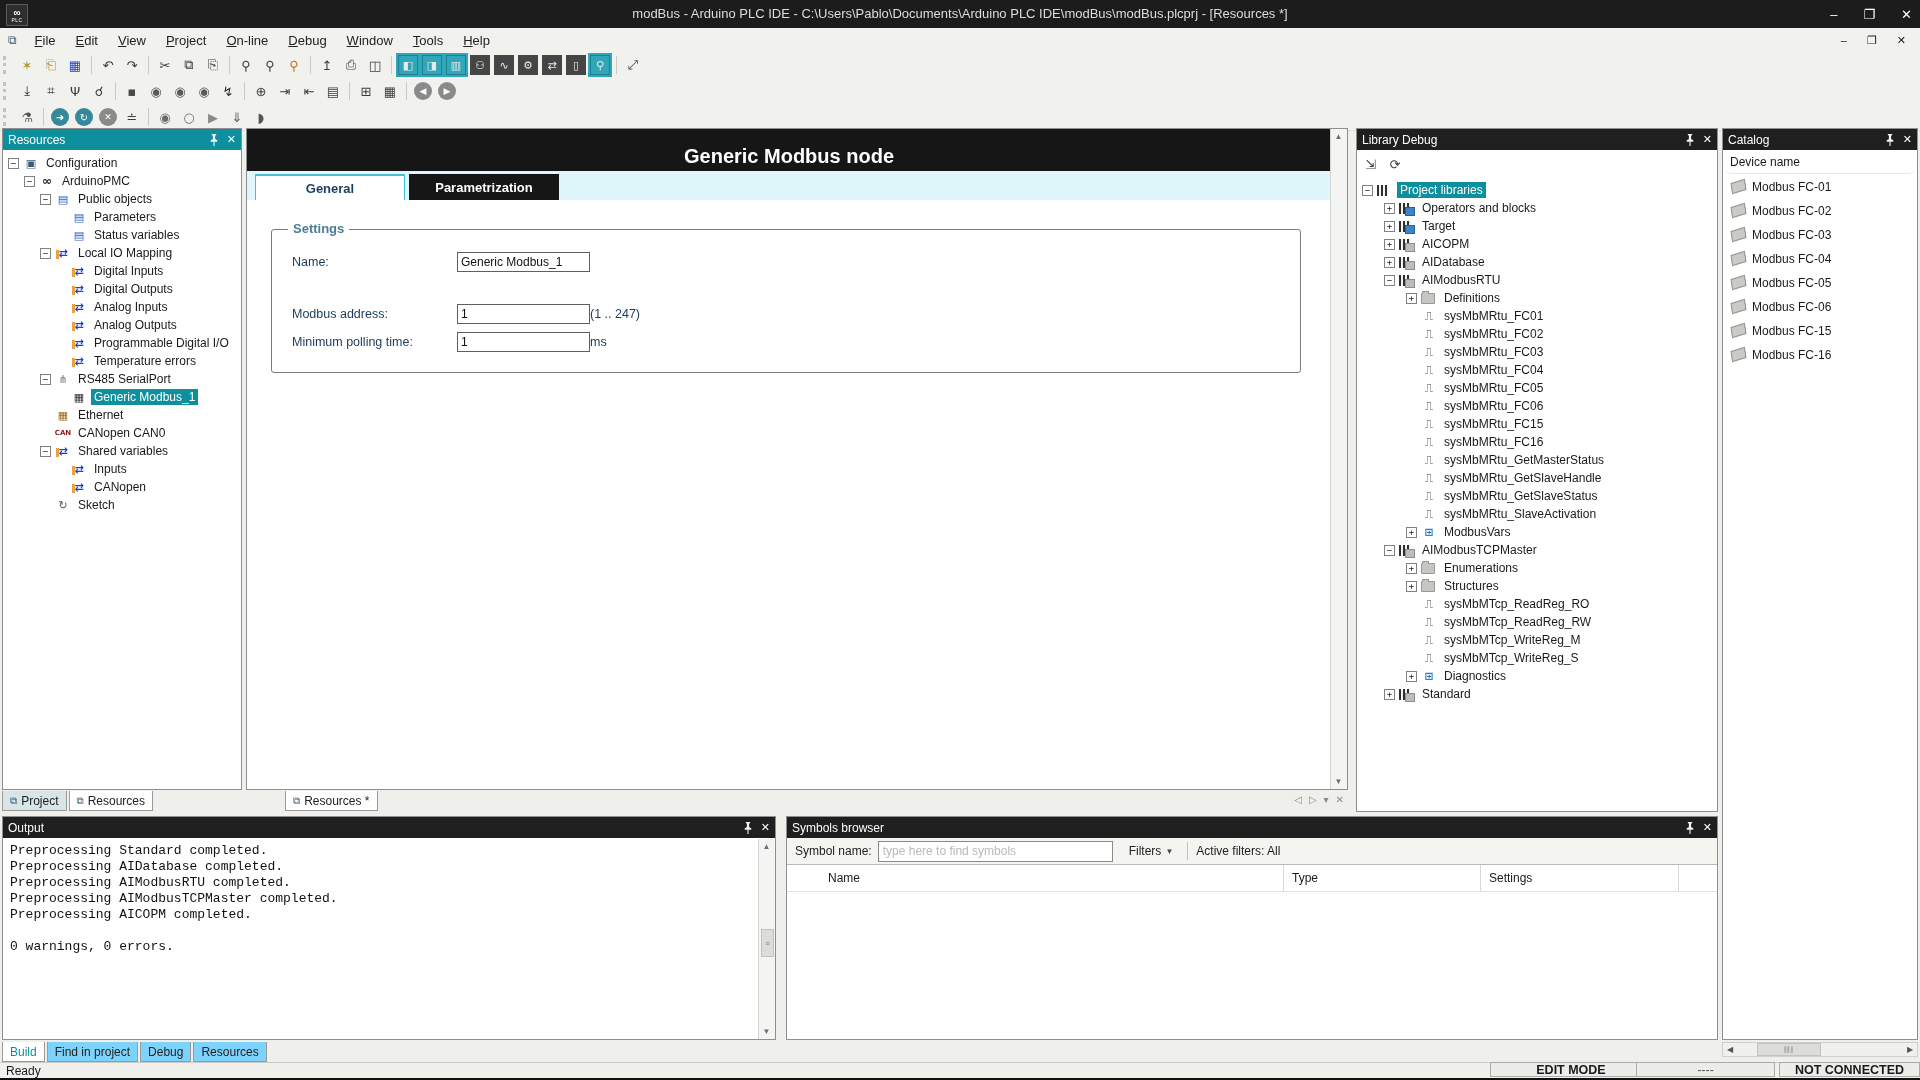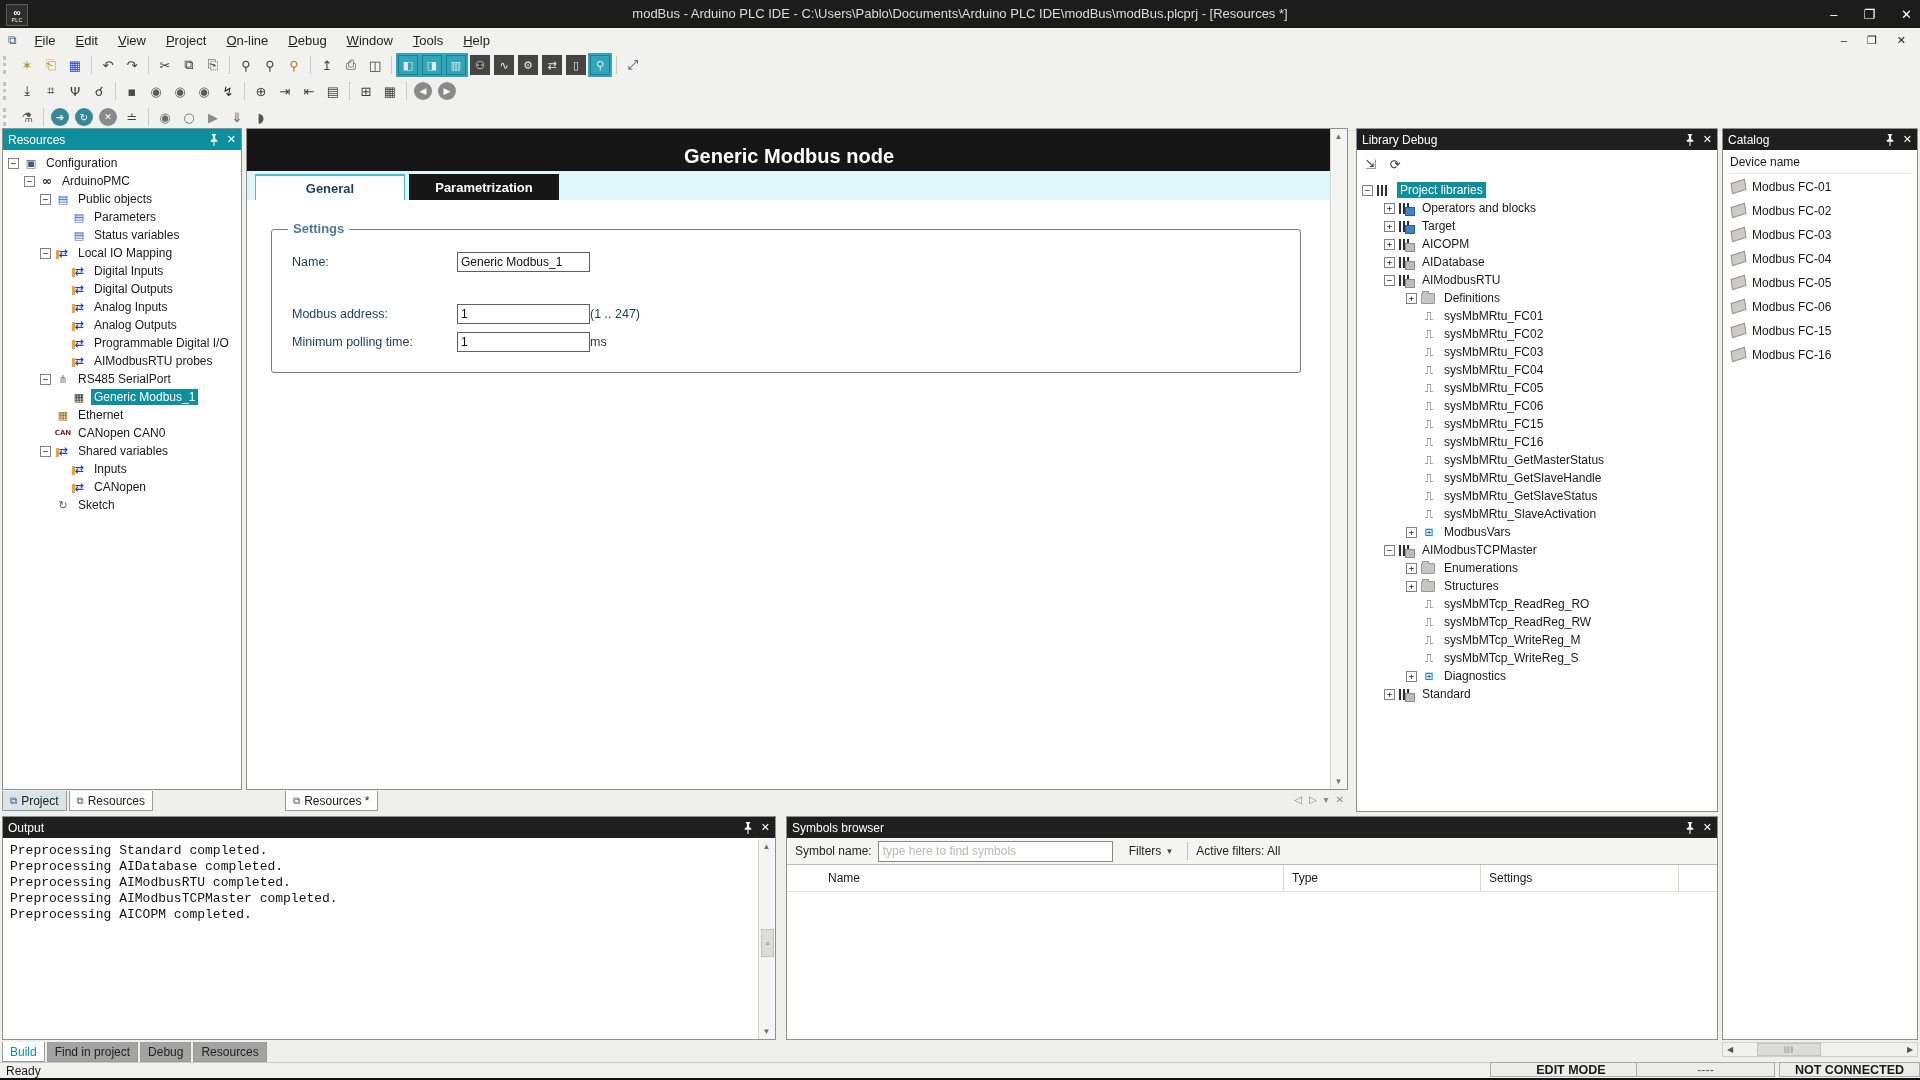--- a/index.html
+++ b/index.html
@@ -80,21 +80,21 @@
 
   
   #resPanel{left:2px;top:128px;width:240px;height:662px;}
   #resTree{top:22px;bottom:0;padding-top:3px;}
   .btabs{position:absolute;display:flex;align-items:flex-start;gap:2px;}
   #resTabs{left:2px;top:791px;width:240px;height:22px;}
   .btab{height:19px;display:inline-flex;align-items:center;padding:0 7px;border:1px solid #9a9a98;border-top:none;
         background:#d7e4e8;font-size:12px;color:#222;}
   .btab.on{background:#fff;}
   #outTabs{left:2px;top:1042px;height:20px;}
-  #outTabs .btab{border:1px solid #9a9a98;border-top:none;background:#a3a3a3;}
+  #outTabs .btab{border:1px solid #9a9a98;border-top:none;background:#7dd3fc;}
   #outTabs .btab.on{background:#fff;color:#0e8f9d;}
 
   
   #editor{left:246px;top:128px;width:1102px;height:662px;}
   .edscroll{position:absolute;right:0;top:0;width:16px;bottom:0;background:#f4f4f2;border-left:1px solid #d5d5d2;}
   .sbtn{position:absolute;left:0;width:15px;height:15px;display:flex;align-items:center;justify-content:center;
         font-size:8px;color:#6f6f6f;background:#f4f4f2;}
   .edhead{position:absolute;left:0;top:0;right:16px;height:55px;background:#161616;color:#fff;
           display:flex;align-items:center;justify-content:center;font-size:20px;font-weight:bold;}
   .edtabs{position:absolute;left:0;top:42px;right:16px;height:30px;background:#dff6fa;border-bottom:1px solid #fff;
@@ -439,21 +439,21 @@
           <span class="tlabel">Analog Outputs</span>
         </div>
         <div class="trow" style="padding-left: 53px;">
           <span class="spc"></span>
           <span class="ic ic-io">⇄<i></i></span>
           <span class="tlabel">Programmable Digital I/O</span>
         </div>
         <div class="trow" style="padding-left: 53px;">
           <span class="spc"></span>
           <span class="ic ic-io">⇄<i></i></span>
-          <span class="tlabel">AIModbusRTU probes</span>
+          <span class="tlabel">Temperature errors</span>
         </div>
         <div class="trow" style="padding-left: 37px;">
           <span class="exp">−</span>
           <span class="ic ic-serial">⋔</span>
           <span class="tlabel">RS485 SerialPort</span>
         </div>
         <div class="trow" style="padding-left: 53px;">
           <span class="spc"></span>
           <span class="ic ic-modbus">▦</span>
           <span class="tlabel sel">Generic Modbus_1</span>
@@ -768,20 +768,21 @@
       </span>
       <span class="pclose">✕</span>
     </div>
     <div id="outBody">
         <div>Preprocessing Standard completed.</div>
         <div>Preprocessing AIDatabase completed.</div>
         <div>Preprocessing AIModbusRTU completed.</div>
         <div>Preprocessing AIModbusTCPMaster completed.</div>
         <div>Preprocessing AICOPM completed.</div>
         <div>&nbsp;</div>
+        <div>0 warnings, 0 errors.</div>
       </div>
     <div class="outsb">
       <span class="sbtn" style="top:0;">▲</span>
       <span class="thumbv">≡</span>
       <span class="sbtn" style="bottom:0;">▼</span>
     </div>
   </div>
   <div class="btabs" id="outTabs">
       <span class="btab on">Build</span>
       <span class="btab">Find in project</span>

